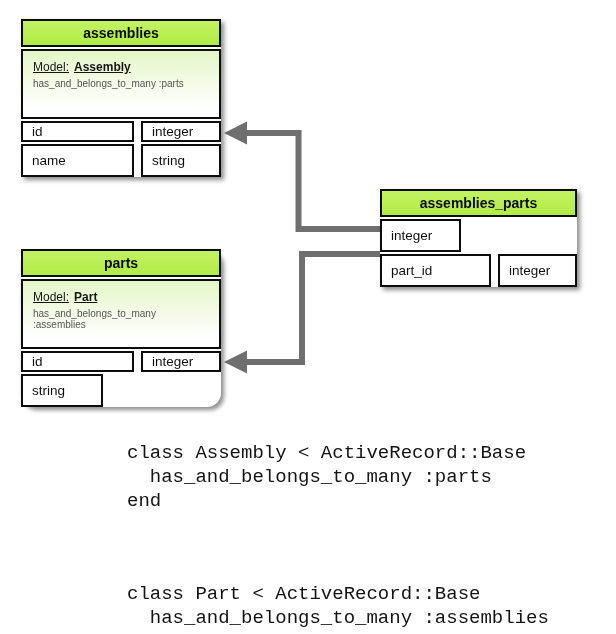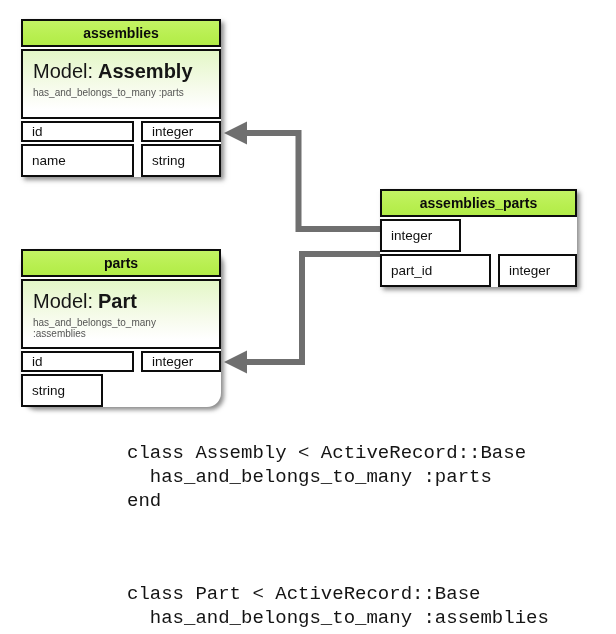--- a/index.html
+++ b/index.html
@@ -32,21 +32,21 @@
     display: flex; align-items: center; justify-content: center;
     background: linear-gradient(to bottom, #c3f264 0%, #b8ef50 60%, #b2ec48 100%);
     font-weight: bold; font-size: 14px; color: #0b0b0b;
     height: 28px;
   }
   .model {
     height: 70px;
     background: linear-gradient(to bottom, #e4f7c7 0%, #f6fbeb 55%, #ffffff 88%);
     padding: 9px 10px 0 10px;
   }
-  .model-line { font-size: 20px; color: #161616; }
+  .model-line { font-size: 12px; color: #161616; text-decoration: underline; }
   .model-name { font-weight: bold; }
   .model-prefix { margin-right: 5px; }
   .assoc { font-size: 10px; color: #555555; margin-top: 4px; }
   .attr-row { display: flex; gap: 7px; }
   .attr-row .cell {
     display: flex; align-items: center;
     padding-left: 9px; font-size: 13.5px; color: #101010;
   }
   .h-row1 { height: 21px; }
   .h-row2 { height: 33px; }

